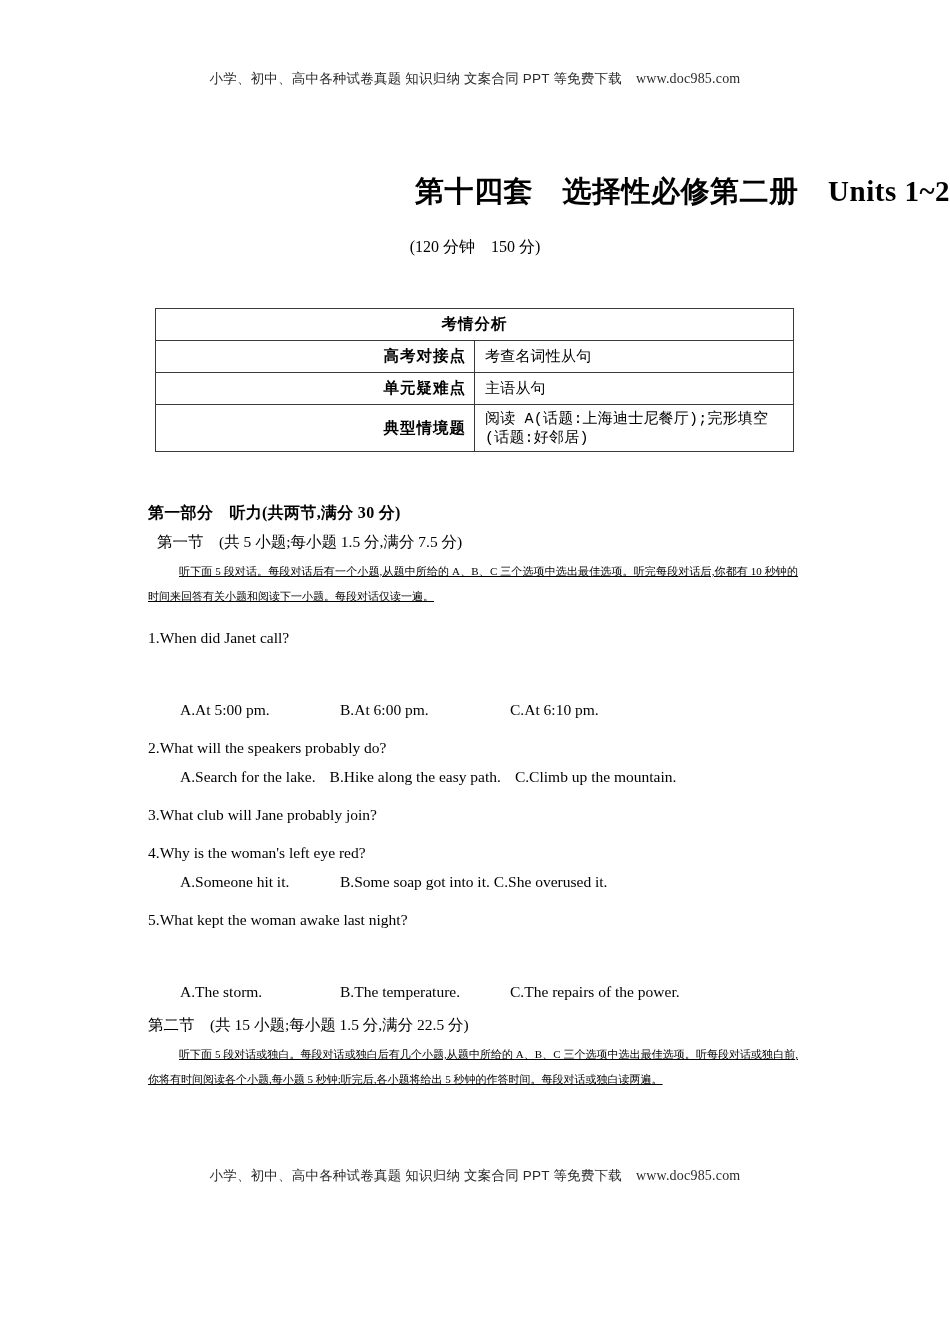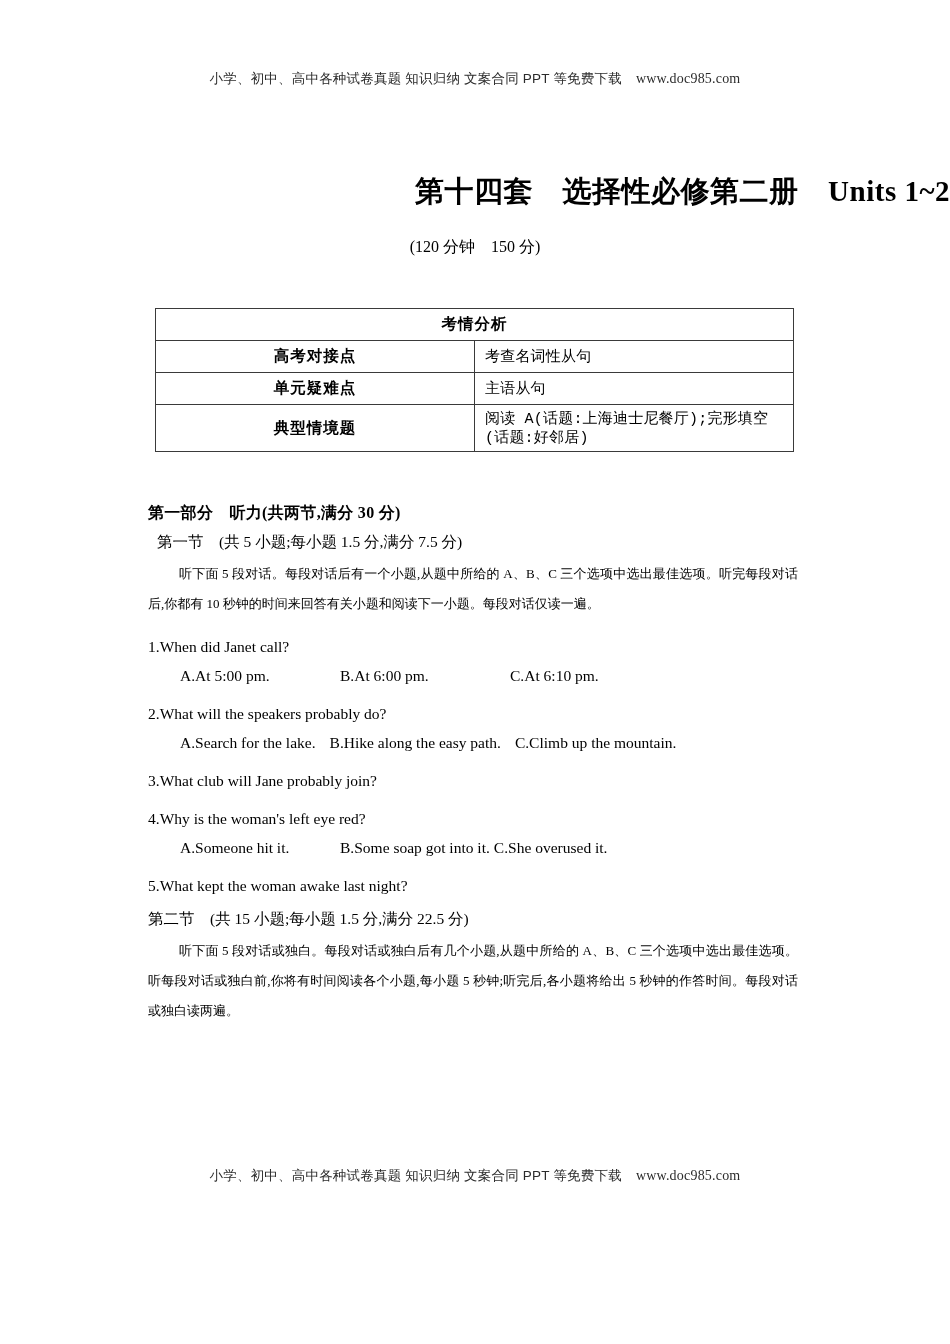--- a/index.html
+++ b/index.html
@@ -83,21 +83,21 @@
     vertical-align: middle;
   }
   .analysis-table .th-row td {
     text-align: center;
     font-weight: bold;
     font-size: 15.5px;
     letter-spacing: 1px;
   }
   .analysis-table .label-cell {
     width: 145px;
-    text-align: center;
+    text-align: right;
     font-weight: bold;
     letter-spacing: 1px;
     font-size: 15.5px;
   }
   .analysis-table .value-cell {
     text-align: left;
     padding-left: 10px;
     font-size: 15px;
     letter-spacing: 0.2px;
     font-family: Liberation Mono, monospace;
@@ -117,40 +117,41 @@
     margin: 0 0 8px 0;
     white-space: pre;
   }
   .section-line {
     font-size: 15.5px;
     margin: 0 0 6px 0;
     white-space: pre;
   }
   .section-line.indent-1 { padding-left: 9px; }
   .directions {
-    font-size: 13px;
+    font-size: 11px;
     line-height: 2.28;
     text-align: justify;
     text-justify: inter-ideograph;
     margin: 0 0 2px 0;
     text-indent: 31px;
+    text-decoration: underline;
   }
   .question {
     font-size: 15.5px;
     margin: 20px 0 0 0;
     white-space: pre;
   }
   .options {
     font-size: 15.5px;
     margin: 11px 0 0 0;
     padding-left: 32px;
     white-space: pre;
   }
   .opt-col-a { display: inline-block; width: 160px; }
-  .opt-col-b { display: inline-block; width: 170px; }
+  .opt-col-b { display: inline-block; width: 170px; margin-top: 43px; }
   .opt-col-c { display: inline-block; }
   .opt-inline-b { margin-left: 14px; }
   .opt-inline-c { margin-left: 14px; }
   .opt-tightc { margin-left: 4px; }
 </style>
 </head>
 <body>
 
 <div class="page">
 
@@ -192,20 +193,21 @@
 
     <p class="question"><span>2.</span><span>What will the speakers probably do?</span></p>
     <p class="options"><span>A.Search for the lake.</span><span class="opt-inline-b">B.Hike along the easy path.</span><span class="opt-inline-c">C.Climb up the mountain.</span></p>
 
     <p class="question"><span>3.</span><span>What club will Jane probably join?</span></p>
 
     <p class="question"><span>4.</span><span>Why is the woman's left eye red?</span></p>
     <p class="options"><span class="opt-col-a">A.Someone hit it.</span><span>B.Some soap got into it.</span><span class="opt-tightc">C.She overused it.</span></p>
 
     <p class="question"><span>5.</span><span>What kept the woman awake last night?</span></p>
+    <p class="options"><span class="opt-col-a">A.The storm.</span><span class="opt-col-b">B.The temperature.</span><span class="opt-col-c">C.The repairs of the power.</span></p>
 
     <p class="section-line" style="margin-top:14px;">第二节　(共 15 小题;每小题 1.5 分,满分 22.5 分)</p>
 
     <p class="directions">听下面 5 段对话或独白。每段对话或独白后有几个小题,从题中所给的 A、B、C 三个选项中选出最佳选项。听每段对话或独白前,你将有时间阅读各个小题,每小题 5 秒钟;听完后,各小题将给出 5 秒钟的作答时间。每段对话或独白读两遍。</p>
 
   </div>
 
   <div class="watermark watermark-bottom"><span>小学、初中、高中各种试卷真题 知识归纳 文案合同 PPT 等免费下载</span><span class="url">www.doc985.com</span></div>
 
 </div>

